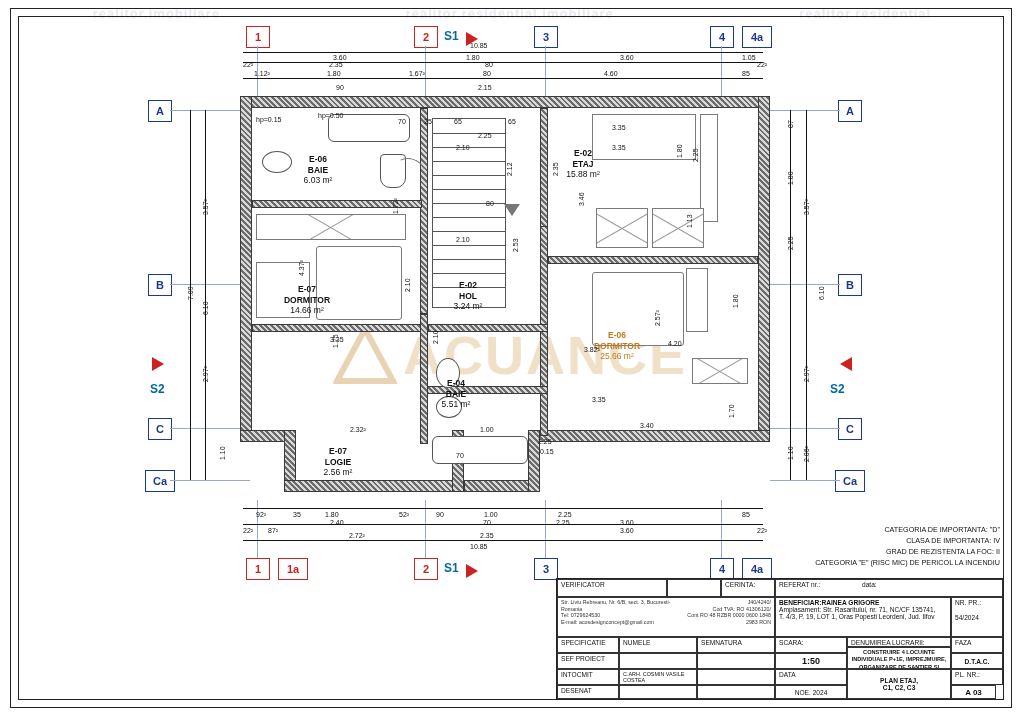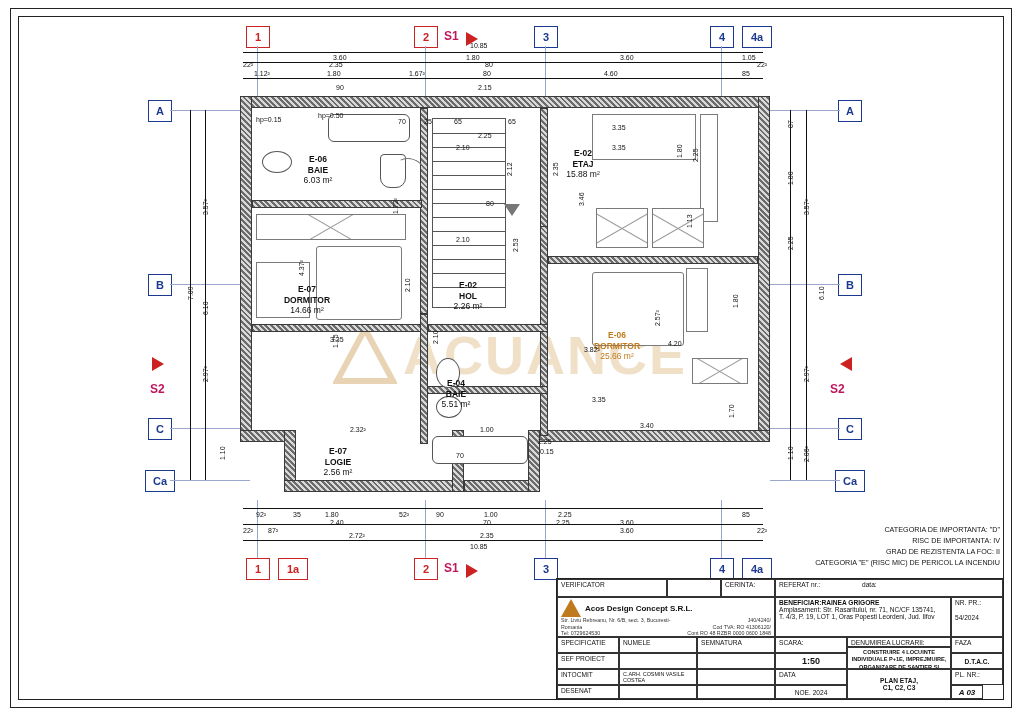--- a/index.html
+++ b/index.html
@@ -72,21 +72,21 @@
     position:absolute;width:22px;height:20px;border:1.4px solid #1b3a8f;
     color:#1b3a8f;font-weight:bold;font-size:11px;
     display:flex;align-items:center;justify-content:center;
     background:#fff;
   }
   .bub.red{border-color:#cc2222;color:#cc2222;}
   .bub.wide{width:28px;}
   .axis{position:absolute;background:#9aa6cc;height:1px;}
   .axis.v{width:1px;height:auto;}
   .sec-mark{
-    position:absolute;font-weight:bold;font-size:12px;color:#be185d;
+    position:absolute;font-weight:bold;font-size:12px;color:#0369a1;
   }
   .tri-r{
     position:absolute;width:0;height:0;
     border-top:7px solid transparent;border-bottom:7px solid transparent;
     border-left:12px solid #cc2222;
   }
   .tri-l{
     position:absolute;width:0;height:0;
     border-top:7px solid transparent;border-bottom:7px solid transparent;
     border-right:12px solid #cc2222;
@@ -145,20 +145,25 @@
   .door-arc{
     position:absolute;border:1px solid #777;border-radius:50%;
     border-color:#777 transparent transparent transparent;
   }
 </style>
 </head>
 <body>
 
 <div class="sheet">
 
+  <div class="wm-top">
+    <span>realitor.imobiliare</span>
+    <span>realitor.residential.imobiliare</span>
+    <span>realitor.residential</span>
+  </div>
   <div class="wm-center">
     <span class="logo">
       <svg width="64" height="60" viewBox="0 0 64 60" aria-hidden="true">
         <polygon points="32,4 60,56 4,56" fill="none" stroke="#e8d4b4" stroke-width="6"></polygon>
       </svg>
     </span>
     <span>ACUANCE</span>
   </div>
 
   <div class="frame-outer"></div>
@@ -363,21 +368,21 @@
       <span class="ar">6.03 m²</span>
     </div>
     <div class="room-label" style="left:22px;top:188px;width:90px;">
       <span class="code">E-07</span>
       <span class="nm">DORMITOR</span>
       <span class="ar">14.66 m²</span>
     </div>
     <div class="room-label" style="left:188px;top:184px;width:80px;">
       <span class="code">E-02</span>
       <span class="nm">HOL</span>
-      <span class="ar">2.26 m²</span>
+      <span class="ar">3.24 m²</span>
     </div>
     <div class="room-label orange" style="left:332px;top:234px;width:90px;">
       <span class="code">E-06</span>
       <span class="nm">DORMITOR</span>
       <span class="ar">25.66 m²</span>
     </div>
     <div class="room-label" style="left:176px;top:282px;width:80px;">
       <span class="code">E-04</span>
       <span class="nm">BAIE</span>
       <span class="ar">5.51 m²</span>
@@ -422,40 +427,36 @@
     <div class="dim" style="left:158px;top:22px;">70</div>
     <div class="dim" style="left:216px;top:356px;">70</div>
     <div class="dim" style="left:184px;top:22px;">25</div>
     <div class="dim" style="left:214px;top:22px;">65</div>
     <div class="dim" style="left:268px;top:22px;">65</div>
     <div class="dim" style="left:300px;top:352px;">0.15</div>
   </div>
 
   <div class="notes">
     <div>CATEGORIA DE IMPORTANTA: "D"</div>
-    <div>RISC DE IMPORTANTA: IV</div>
+    <div>CLASA DE IMPORTANTA: IV</div>
     <div>GRAD DE REZISTENTA LA FOC: II</div>
     <div>CATEGORIA "E" (RISC MIC) DE PERICOL LA INCENDIU</div>
   </div>
 
   <div class="tb">
 
     <div class="cell" style="left:0;top:0;width:110px;height:18px;">VERIFICATOR</div>
     <div class="cell" style="left:110px;top:0;width:54px;height:18px;"></div>
     <div class="cell" style="left:164px;top:0;width:54px;height:18px;">CERINTA:</div>
     <div class="cell" style="left:218px;top:0;width:228px;height:18px;">
       <span>REFERAT nr.:</span>
       <span style="margin-left:40px;">data:</span>
     </div>
 
     <div class="cell" style="left:0;top:18px;width:218px;height:40px;">
-      <div style="display:flex;align-items:center;gap:4px;">
-        <span class="logo-tri"></span>
-        <span class="firm">Acos Design Concept S.R.L.</span>
-      </div>
       <div class="tiny" style="display:flex;justify-content:space-between;">
         <span>
           <span>Str. Liviu Rebreanu, Nr. 6/B, sect. 3, Bucuresti-Romania</span><br>
           <span>Tel: 0729624530</span><br>
           <span>E-mail: acosdesignconcept@gmail.com</span>
         </span>
         <span style="text-align:right;">
           <span>J40/4240/</span><br>
           <span>Cod TVA: RO 41306120/</span><br>
           <span>Cont RO 48 RZBR 0000 0600 1848 2983 RON</span><br>
@@ -498,16 +499,16 @@
     <div class="cell" style="left:290px;top:58px;width:104px;height:10px;">DENUMIREA LUCRARII:</div>
     <div class="cell bold" style="left:290px;top:68px;width:104px;height:22px;font-size:5.6px;text-align:center;line-height:1.3;">CONSTRUIRE 4 LOCUINTE INDIVIDUALE P+1E, IMPREJMUIRE, ORGANIZARE DE SANTIER SI UTILITATI</div>
     <div class="cell bold" style="left:290px;top:90px;width:104px;height:30px;display:flex;flex-direction:column;align-items:center;justify-content:center;">
       <span>PLAN ETAJ,</span>
       <span>C1, C2, C3</span>
     </div>
 
     <div class="cell" style="left:394px;top:58px;width:52px;height:16px;">FAZA</div>
     <div class="cell bold" style="left:394px;top:74px;width:52px;height:16px;display:flex;align-items:center;justify-content:center;">D.T.A.C.</div>
     <div class="cell" style="left:394px;top:90px;width:52px;height:16px;">PL. NR.:</div>
-    <div class="cell bold" style="left:394px;top:106px;width:32px;height:14px;font-size:8px;display:flex;align-items:center;justify-content:center;font-style:italic;">A 03</div>
+    <div class="cell bold" style="left:394px;top:106px;width:45px;height:14px;font-size:8px;display:flex;align-items:center;justify-content:center;">A 03</div>
   </div>
 
 </div>
 
 </body></html>

